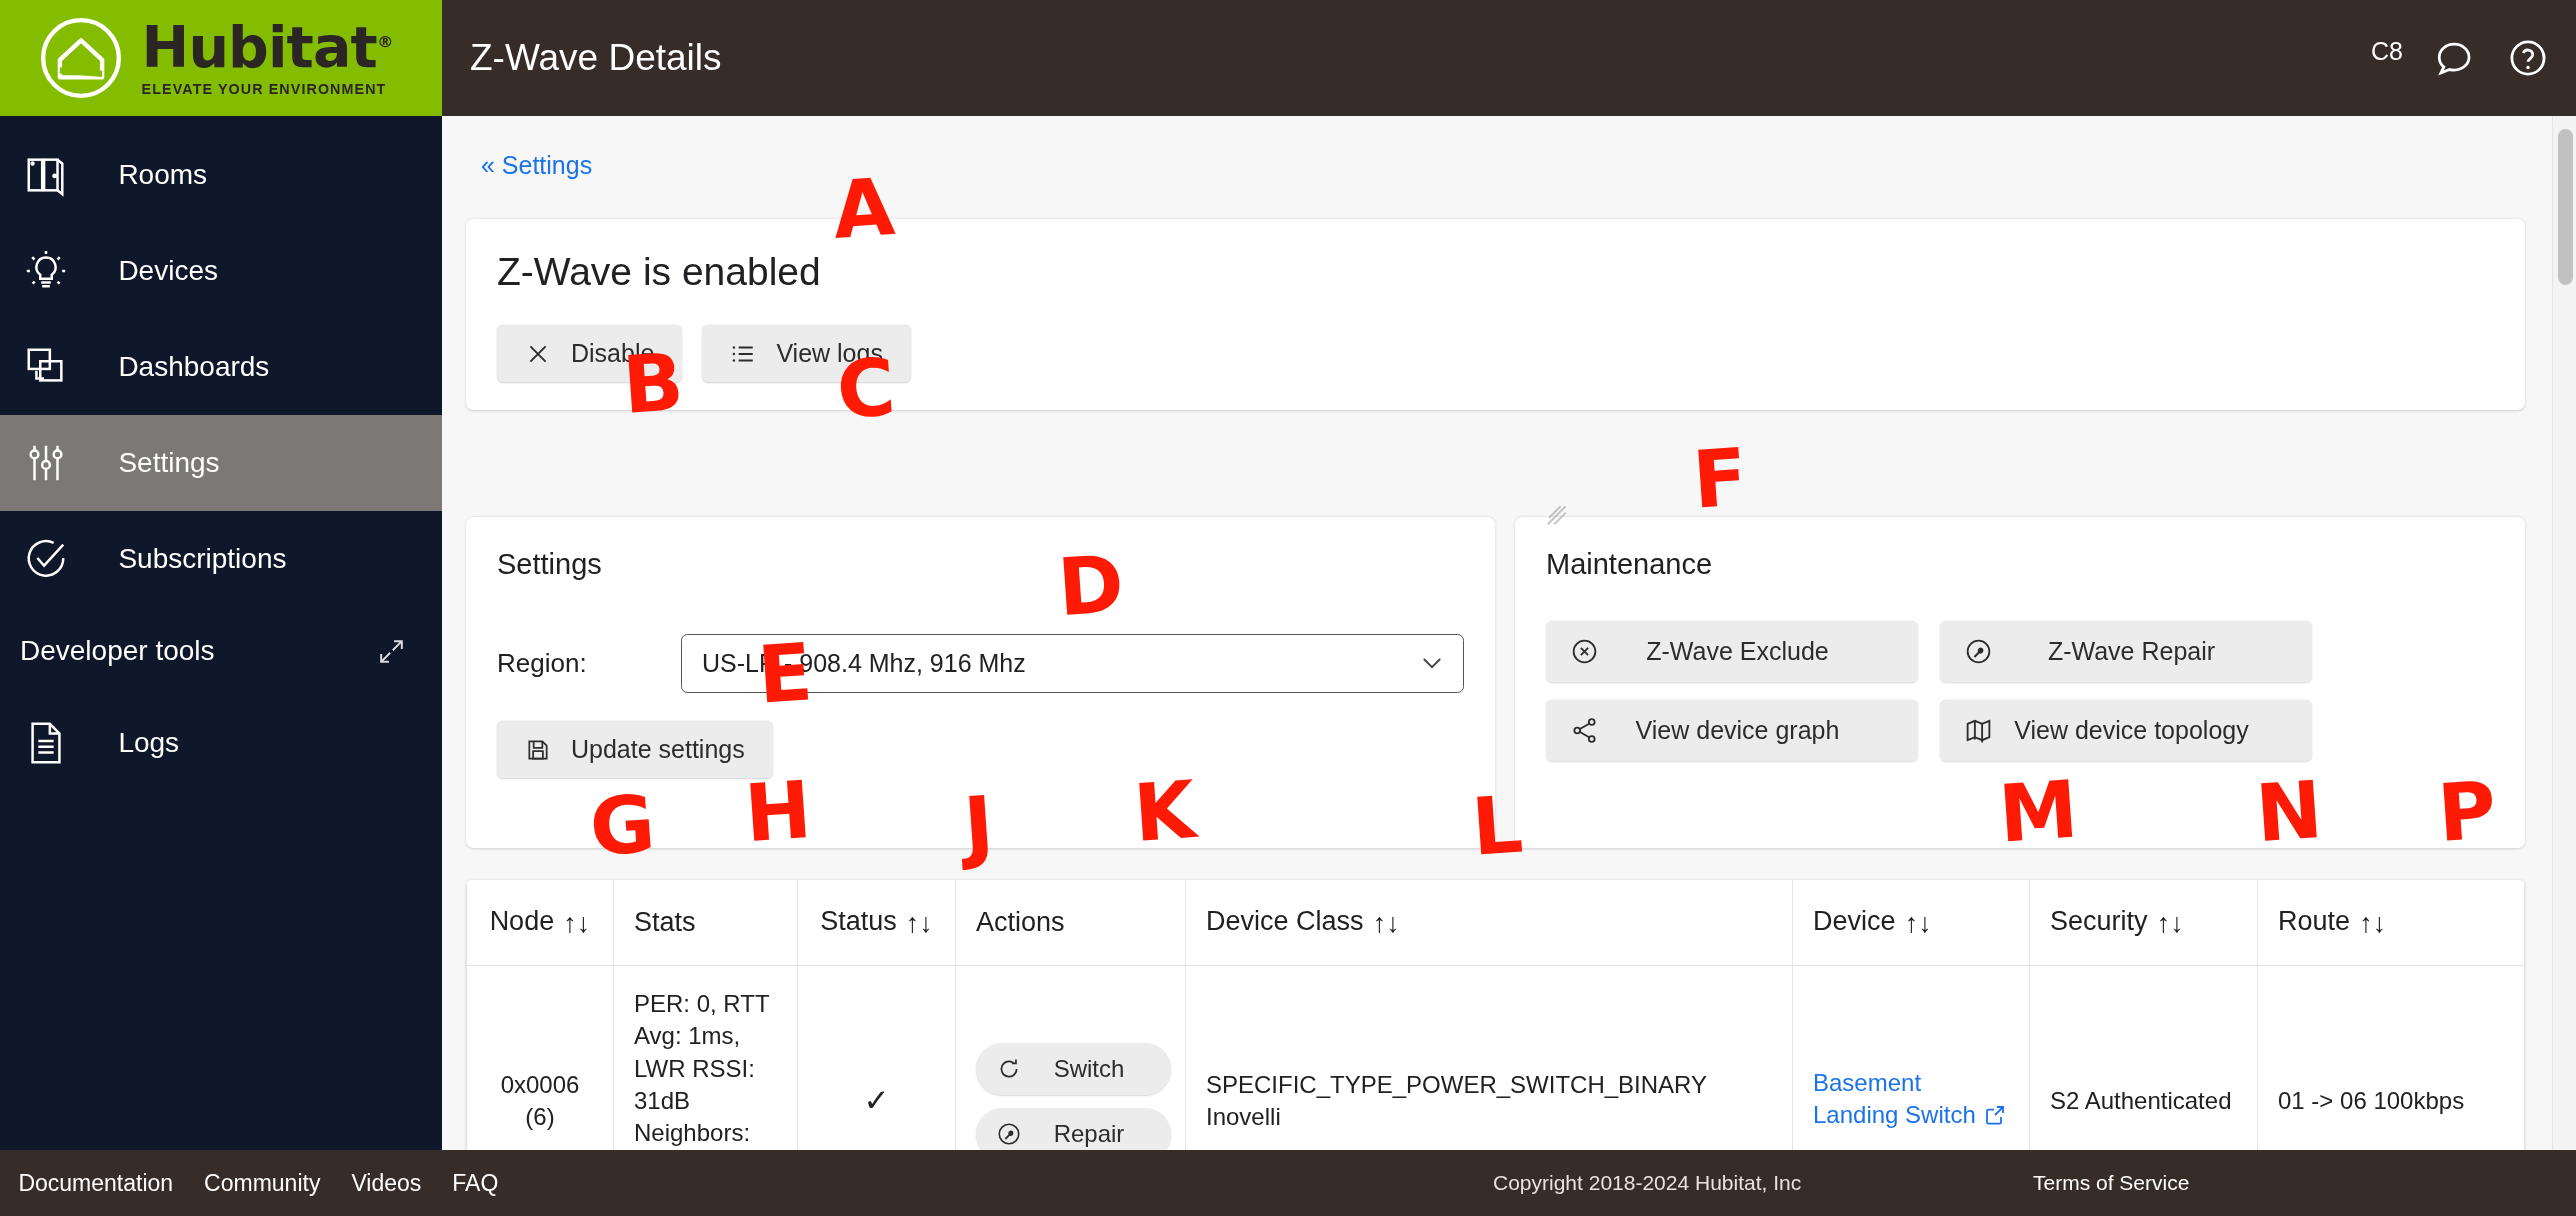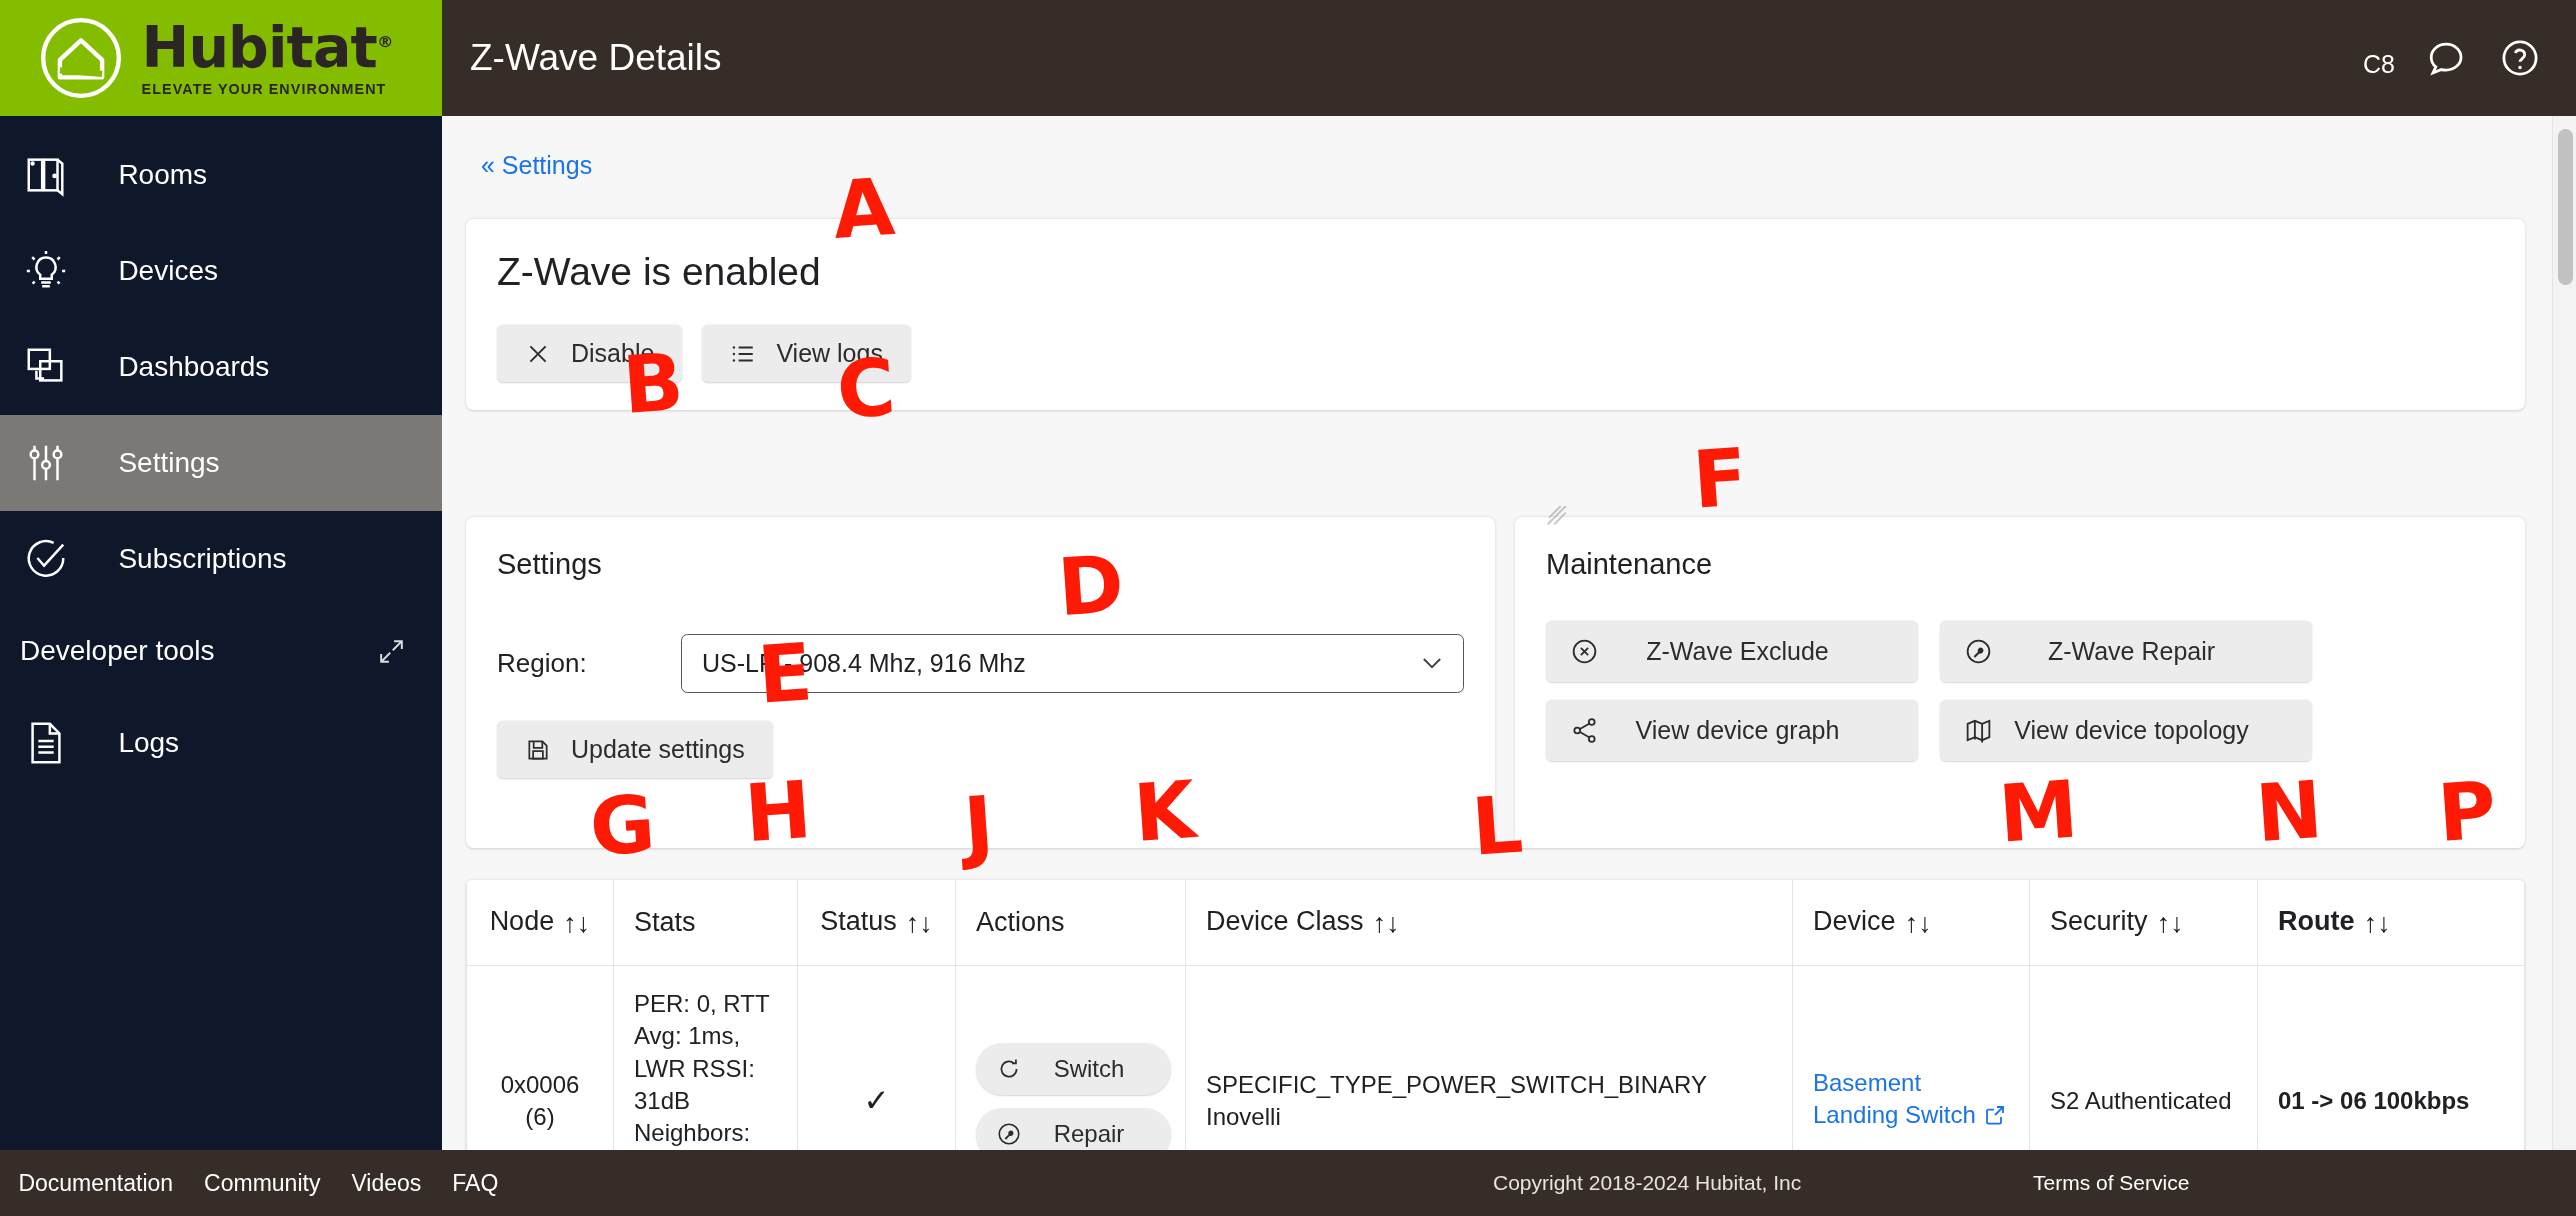--- a/index.html
+++ b/index.html
@@ -60,22 +60,22 @@
     position: absolute; left: 442px; top: 0;
     width: 2134px; height: 116px;
     background: #362c28;
     display: flex; align-items: center;
   }
   .topbar-title {
     color: #ffffff; font-size: 37px; font-weight: 400;
     margin-left: 28px;
   }
   .topbar-right {
-    margin-left: auto; display: flex; align-items: flex-end;
-    gap: 31px; padding-right: 35px;
+    margin-left: auto; display: flex; align-items: flex-start;
+    gap: 31px; padding-right: 27px;
   }
   .hub-name { color: #ffffff; font-size: 25px; }
   .tb-ico { width: 42px; height: 42px; cursor: pointer; }
 
   
   .main {
     position: absolute; left: 442px; top: 116px;
     width: 2134px; height: 1049px;
     background: #f7f7f7;
     overflow: hidden;
@@ -200,21 +200,21 @@
     line-height: 1.35;
   }
   .sort-ico { display: inline-block; margin-left: 9.2px; vertical-align: -1.8px; }
   .c-node   { width: 147px; text-align: center; }
   .c-stats  { width: 184px; }
   .c-status { width: 158px; text-align: center; }
   .c-act    { width: 230px; }
   .c-class  { width: 607px; }
   .c-dev    { width: 237px; }
   .c-sec    { width: 228px; }
-  .c-route  { width: 267px; font-weight: bold; }
+  .c-route  { width: 267px; }
   td.c-node { text-align: center; }
   td.c-status { text-align: center; font-size: 31px; }
   .dev-link { color: #1a73e8; cursor: pointer; }
   .ext-ico { display: inline-block; vertical-align: -3.7px; margin-left: 7.4px; }
   .act-btns { display: flex; flex-direction: column; gap: 13px; align-items: flex-start; }
   .act-btn {
     display: flex; align-items: center;
     height: 52px; width: 195px;
     background: #ececec; border: none; border-radius: 26px;
     font-size: 24px; color: #2c2c2c;

